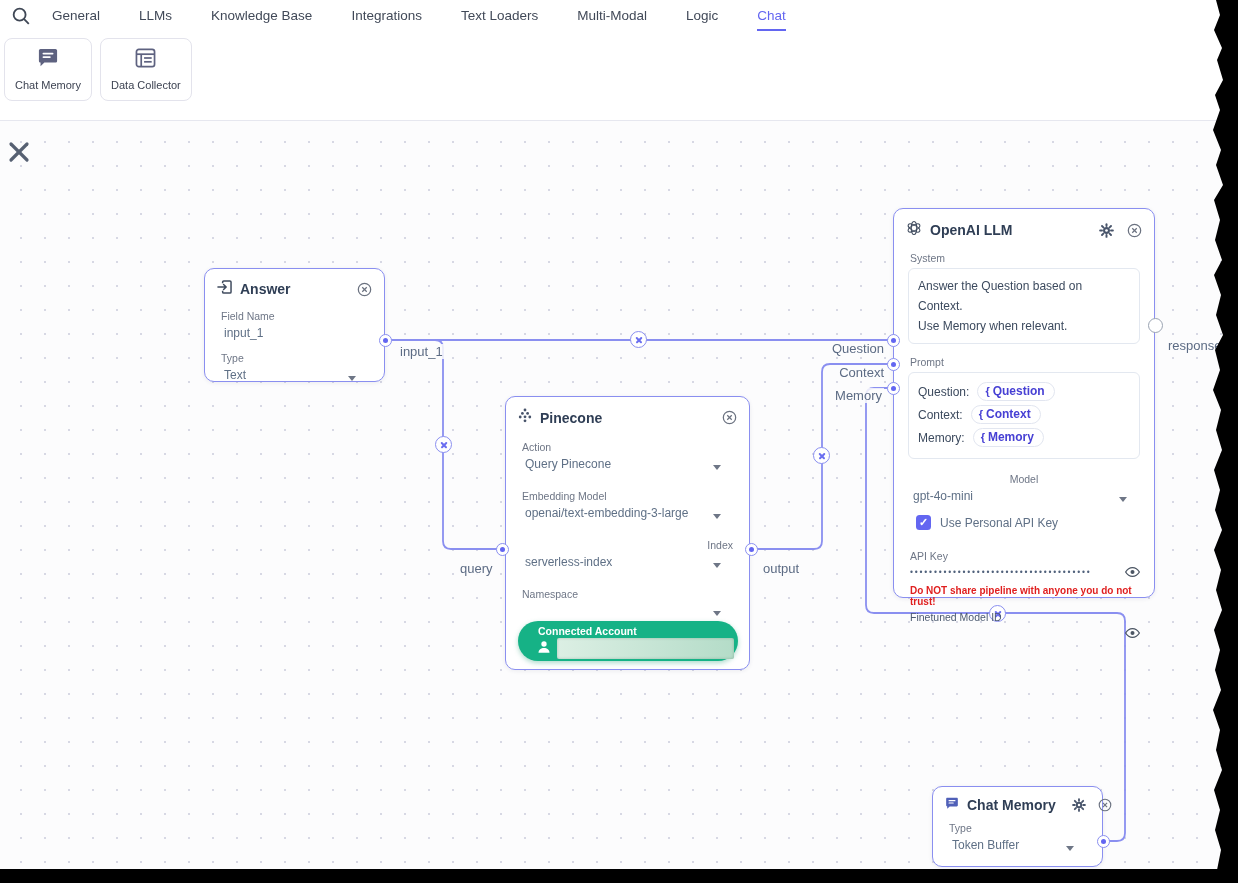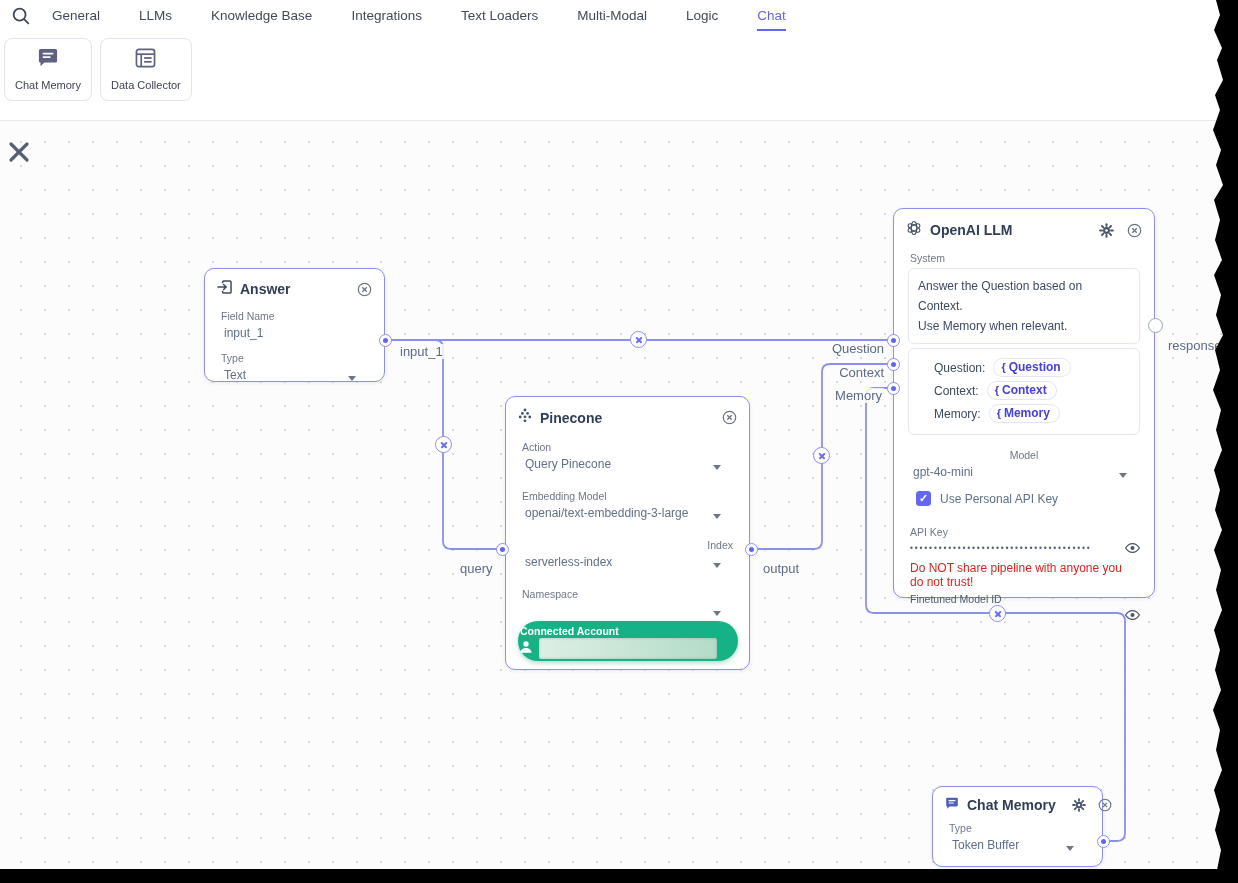--- a/index.html
+++ b/index.html
@@ -67,37 +67,37 @@
   
   .handle { position:absolute; width:13px; height:13px; border-radius:50%;
     background:#fff; border:1.6px solid #8a8ff0; z-index:15; cursor:crosshair; }
   .handle::after { content:""; position:absolute; inset:2.6px; border-radius:50%; background:#6366f1; }
   .handle-open { position:absolute; width:15px; height:15px; border-radius:50%;
     background:#fff; border:1.6px solid #9aa3b2; z-index:15; cursor:crosshair; }
   
   .box { border:1px solid #e3e8f0; border-radius:6px; margin:2px 14px 4px; }
   .sys-box { padding:7px 9px; font-size:12px; color:#3c4a5e; line-height:20px; }
   .prompt-box { padding:5px 9px 7px; }
-  .p-row { display:flex; align-items:center; gap:8px; margin:4px 16px; font-size:12px; color:#3c4a5e; }
+  .p-row { display:flex; align-items:center; gap:8px; margin:4px 0; font-size:12px; color:#3c4a5e; }
   .chip { display:inline-flex; align-items:center; gap:3px; border:1px solid #e2e6f0;
     border-radius:10px; padding:1px 9px 2px 7px; color:#4740d4; font-weight:600;
     font-size:12px; background:#fff; cursor:pointer; }
   .chip .brace { font-weight:700; font-size:11px; color:#4740d4; }
   .chk-row { display:flex; align-items:center; gap:9px; padding:6px 16px 4px 22px; }
   .chk { width:15px; height:15px; background:#6366f1; border-radius:3.5px; color:#fff;
     font-size:11px; font-weight:700; display:flex; align-items:center; justify-content:center; cursor:pointer; }
   .chk-label { font-size:12px; color:#5f7086; }
   .dots-row { display:flex; align-items:center; padding:2px 14px 0 16px; }
   .dots { flex:1; font-size:8.5px; letter-spacing:1.8px; color:#51627c; overflow:hidden; white-space:nowrap; }
-  .warning { font-size:12px; color:#e01f1f; padding:7px 16px 0; font-weight:400; }
+  .warning { font-size:10px; color:#e01f1f; padding:7px 16px 0; font-weight:700; }
   .ft-label { font-size:10.5px; color:#4c5a70; padding:4px 16px 0; }
   .eye-right { display:flex; justify-content:flex-end; padding:4px 14px 0; }
   
   .pill { position:absolute; left:12px; bottom:8px; width:220px; height:40px;
-    background:#16b286; border-radius:20px; padding:4px 4px 4px 0; cursor:pointer;
+    background:#16b286; border-radius:20px; padding:4px 4px 4px 18px; cursor:pointer;
     box-shadow:0 2px 5px rgba(20,150,110,.35); }
   .pill-label { font-size:10.5px; color:#fff; font-weight:600; padding-left:2px; }
   .pill-row { display:flex; align-items:center; gap:5px; margin-top:1px; }
   .pill-redact { width:178px; height:21px; border-radius:2px;
     background:linear-gradient(90deg,#dcefe4,#b4dcc8); box-shadow:inset 0 0 3px rgba(0,60,40,.25); }
   
   .tear { position:absolute; right:0; top:0; z-index:40; pointer-events:none; }
   .bottom-bar { position:absolute; left:0; bottom:0; width:1238px; height:14px; background:#000; z-index:39; }
 </style>
 </head>
@@ -298,20 +298,21 @@
           <line x1="5.6" y1="5.6" x2="10.4" y2="10.4"></line>
           <line x1="10.4" y1="5.6" x2="5.6" y2="10.4"></line>
         </svg>
     </span>
   </div>
   <div class="f-label" style="padding-left:16px;">System</div>
   <div class="box sys-box">
     <div>Answer the Question based on Context.</div>
     <div>Use Memory when relevant.</div>
   </div>
+  <div class="f-label" style="padding-left:16px; padding-top:8px;">Prompt</div>
   <div class="box prompt-box">
     <div class="p-row">
       <span>Question:</span>
       <span class="chip">
           <span class="brace">{</span>
           <span>Question</span>
         </span>
     </div>
     <div class="p-row">
       <span>Context:</span>

